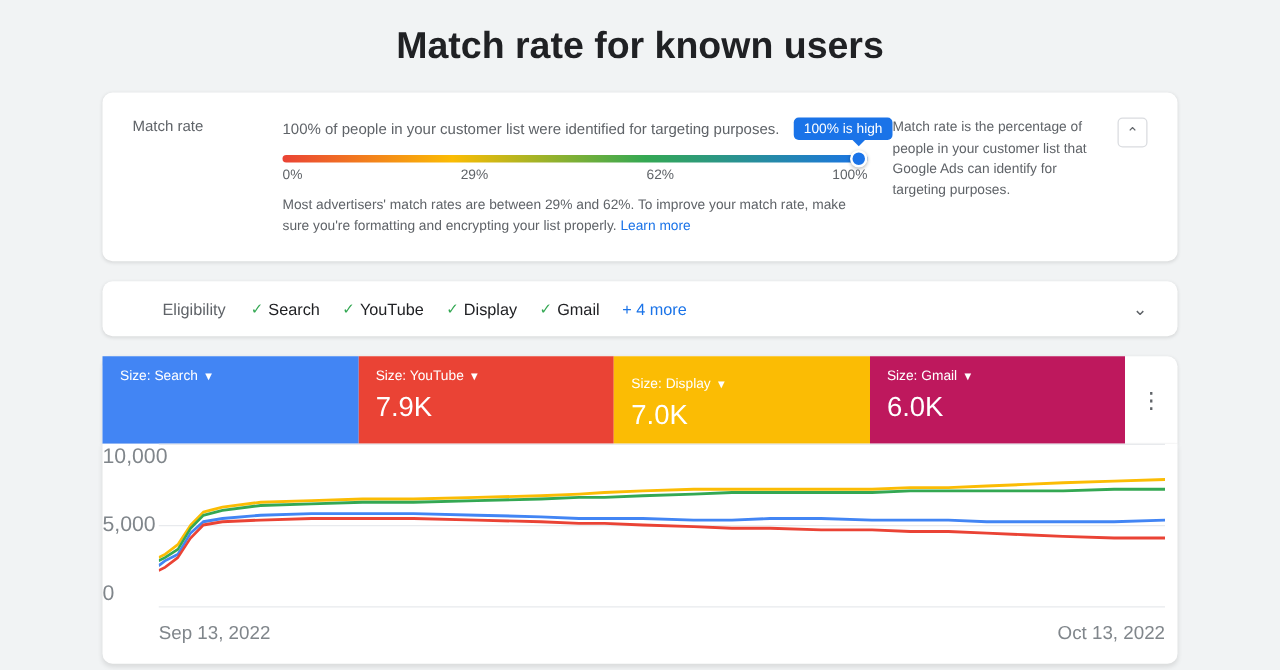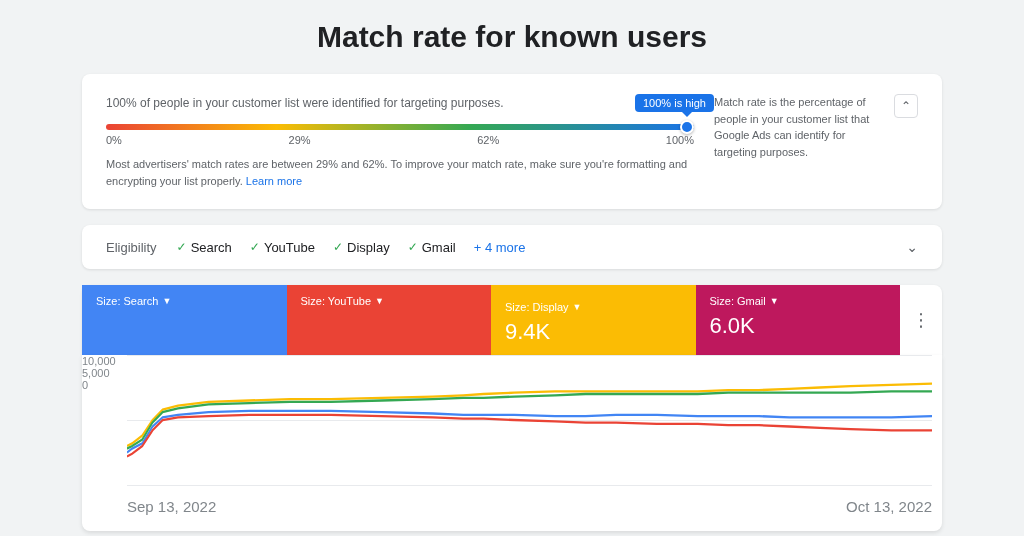--- a/index.html
+++ b/index.html
@@ -128,20 +128,21 @@
       flex-shrink: 0;
     }
     
     .eligibility-card {
       padding: 14px 24px;
     }
     .eligibility-header {
       display: flex;
       align-items: center;
       gap: 20px;
+      margin-left: 24px;
     }
     .eligibility-label {
       font-size: 13px;
       color: #5f6368;
       font-weight: 500;
     }
     .eligibility-items {
       display: flex;
       gap: 18px;
       flex: 1;
@@ -215,21 +216,22 @@
       height: 160px;
       width: 100%;
     }
     .chart-y-labels {
       position: absolute;
       left: 0;
       top: 0;
       bottom: 30px;
       display: flex;
       flex-direction: column;
-      font-size: 11px;
+      justify-content: space-between;
+      font-size: 17px;
       color: #80868b;
     }
     .chart-inner {
       position: absolute;
       left: 45px;
       right: 10px;
       top: 0;
       bottom: 30px;
     }
     .chart-grid {
@@ -278,20 +280,23 @@
       margin-bottom: 12px;
     }
   </style>
 </head>
 <body>
 
 <h1 class="page-title">Match rate for known users</h1>
 
 <div class="card">
   <div class="match-rate-card">
+    <div class="match-rate-left">
+      <div class="section-label">Match rate</div>
+    </div>
     <div class="match-rate-center">
       <div class="match-desc">100% of people in your customer list were identified for targeting purposes.</div>
       <div class="slider-container">
         <div class="slider-track">
           <div class="slider-tooltip">100% is high</div>
           <div class="slider-thumb"></div>
         </div>
         <div class="slider-labels">
           <span>0%</span>
           <span>29%</span>
@@ -340,26 +345,27 @@
 
     <div class="metric-box metric-search">
     <div class="metric-label">
       Size: Search <span class="arrow">▼</span>
     </div>
   </div>
       <div class="metric-box metric-youtube">
     <div class="metric-label">
       Size: YouTube <span class="arrow">▼</span>
     </div>
+    <div class="metric-value">7.9K</div>
   </div>
       <div class="metric-box metric-display">
     <div class="metric-label">
       Size: Display <span class="arrow">▼</span>
     </div>
-    <div class="metric-value">9.4K</div>
+    <div class="metric-value">7.0K</div>
   </div>
       <div class="metric-box metric-gmail">
     <div class="metric-label">
       Size: Gmail <span class="arrow">▼</span>
     </div>
     <div class="metric-value">6.0K</div>
   </div>
       <div class="metrics-actions">
       <span class="three-dots">⋮</span>
     </div>

